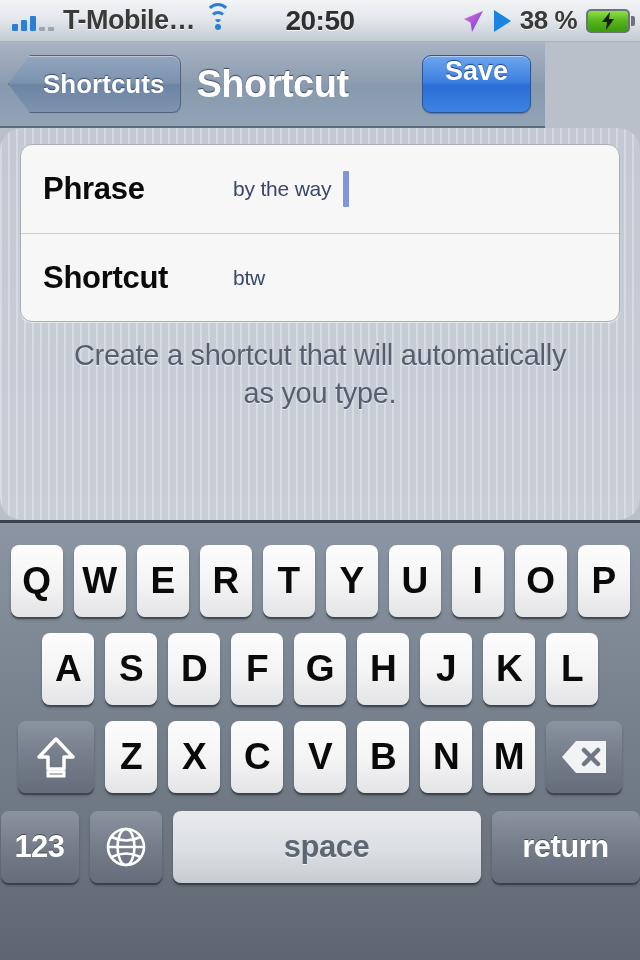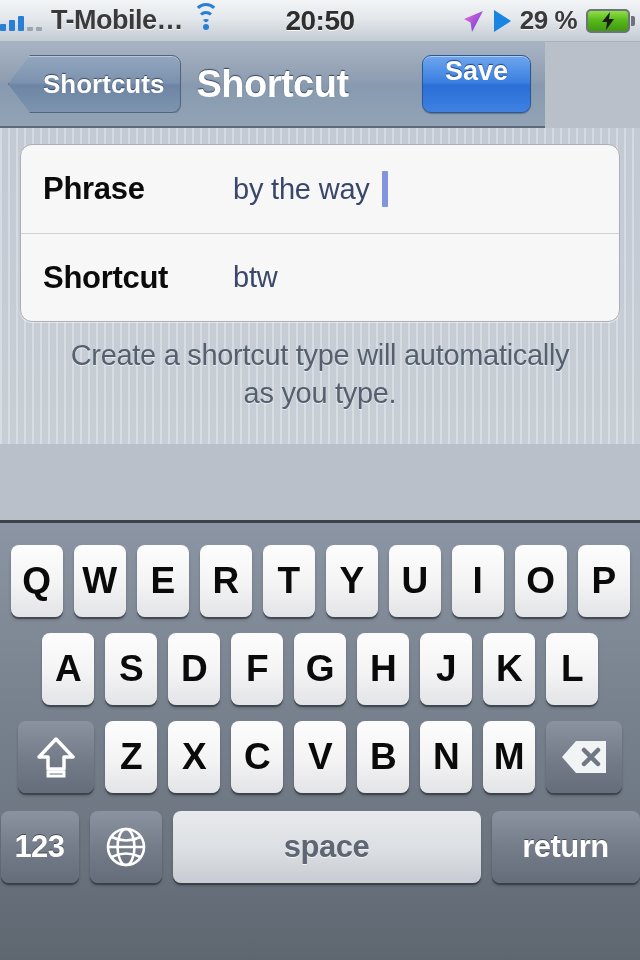--- a/index.html
+++ b/index.html
@@ -12,21 +12,21 @@
   }
   .phone { position:relative; width:640px; height:960px; overflow:hidden; }
 
   
   .statusbar {
     position:absolute; top:0; left:0; width:640px; height:42px;
     background:linear-gradient(to bottom,#f2f4f6 0%,#e4e8ec 45%,#d2d8de 75%,#c3cbd3 100%);
     display:flex; align-items:center;
     border-bottom:1px solid #a9b2bc;
   }
-  .sb-left { display:flex; align-items:center; padding-left:0; gap:9px; }
+  .sb-left { display:flex; align-items:center; padding-left:12px; gap:9px; }
   .sb-center { position:absolute; left:0; right:0; text-align:center; }
   .sb-right { position:absolute; right:10px; display:flex; align-items:center; gap:9px; }
 
   .signal { display:flex; align-items:flex-end; gap:3px; height:20px; }
   .signal i { display:block; width:6px; background:#2a7fd4; border-radius:1px; }
   .signal i.b1{height:7px;} .signal i.b2{height:11px;} .signal i.b3{height:15px;}
   .signal i.dim { background:#9aa6b2; height:4px; }
 
   .carrier {
     font-size:27px; font-weight:bold; color:#3a3a3a; letter-spacing:-0.5px;
@@ -101,43 +101,44 @@
     border:1px solid #2a5796;
     box-shadow:inset 0 1px 0 rgba(255,255,255,0.45), 0 1px 1px rgba(0,0,0,0.28);
   }
   .savebtn .lbl {
     font-size:27px; font-weight:bold; color:#fff;
     text-shadow:0 -1px 1px rgba(20,50,100,0.85);
   }
 
   
   .content {
-    position:absolute; top:128px; left:0; width:640px; height:316px;
+    position:absolute; top:128px; left:0; width:640px; height:392px;
     background:
       repeating-linear-gradient(to right,
         rgba(255,255,255,0.30) 0px, rgba(255,255,255,0.30) 2px,
         rgba(0,0,0,0.0) 2px, rgba(0,0,0,0.0) 8px),
       linear-gradient(to bottom,#c3cad3 0%,#c7ced6 100%);
+    border-radius: 22px;
   }
   .group {
     position:absolute; top:16px; left:20px; width:600px;
     background:#f7f7f7;
     border:1px solid #a9aeb4;
     border-radius:12px;
     box-shadow:0 1px 1px rgba(255,255,255,0.55);
     overflow:hidden;
   }
   .cell { height:88px; display:flex; align-items:center; padding:0 22px; }
   .cell + .cell { border-top:1px solid #cdd0d4; }
   .cell .lab {
     font-size:31px; font-weight:bold; color:#0b0b0b; letter-spacing:-0.3px;
     width:190px; flex:none;
   }
   .cell .val {
-    font-size:29px; color:#39476b; letter-spacing:-0.2px;
+    font-size:21px; color:#39476b; letter-spacing:-0.2px;
     display:flex; align-items:center;
   }
   .caret {
     display:inline-block; width:6px; height:36px; margin-left:12px;
     background:#8095dd; border-radius:1px;
   }
   .footnote {
     position:absolute; top:208px; left:0; width:640px; text-align:center;
     font-size:29px; line-height:38px; color:#555f6e; letter-spacing:-0.3px;
     text-shadow:0 1px 0 rgba(255,255,255,0.55);
@@ -211,21 +212,21 @@
       <svg class="loc-arrow" viewBox="0 0 22 24">
         <defs>
             <linearGradient id="lg" x1="0" y1="0" x2="1" y2="1">
           <stop offset="0" stop-color="#f06bd8"></stop>
               <stop offset="1" stop-color="#5a3fd8"></stop>
         </linearGradient>
           </defs>
         <path d="M20 2 L9 23 L7.5 13.5 L1 10 Z" fill="url(#lg)"></path>
       </svg>
       <div class="play-tri"></div>
-      <div class="batt-pct">29 %</div>
+      <div class="batt-pct">38 %</div>
       <div class="battery">
         <div class="shell"></div>
           <div class="nub"></div>
         <svg class="bolt" width="20" height="20" viewBox="0 0 20 20">
           <path d="M12 1 L4 11 L9 11 L8 19 L16 8 L11 8 Z" fill="#1c1c1c"></path>
         </svg>
       </div>
     </div>
   </div>
 
@@ -251,21 +252,21 @@
       </div>
       <div class="cell">
         <span class="lab">Shortcut</span>
         <span class="val">
           <span>btw</span>
         </span>
       </div>
     </div>
 
     <div class="footnote">
-      <div>Create a shortcut type will automatically</div>
+      <div>Create a shortcut that will automatically</div>
       <div>as you type.</div>
     </div>
 
   </div>
 
   <div class="keyboard">
 
     <div class="krow r1">
       <div class="key">Q</div>
       <div class="key">W</div>

